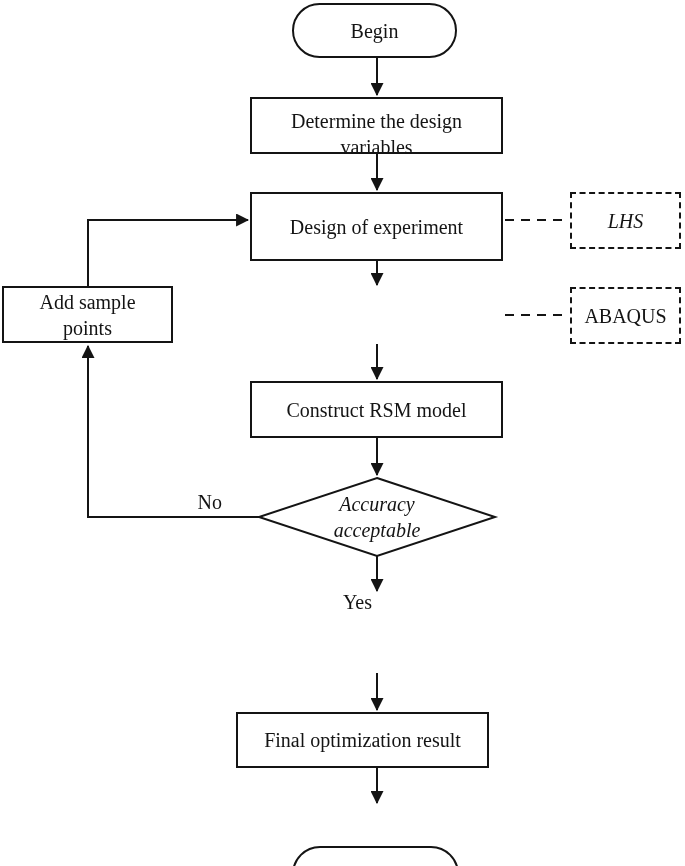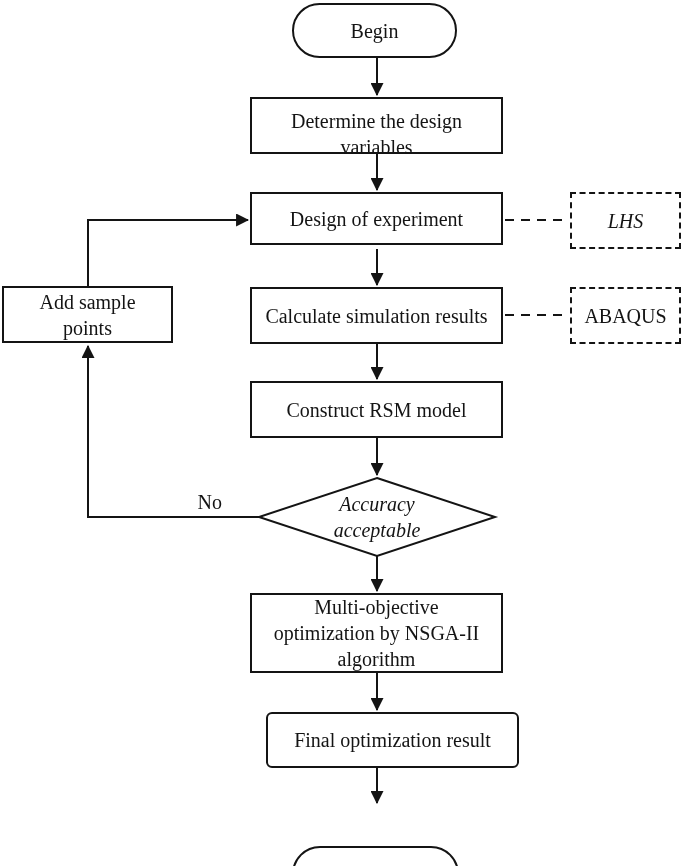--- a/index.html
+++ b/index.html
@@ -92,31 +92,28 @@
   </svg>
 
   <div class="node terminator" style="left:292px; top:3px; width:165px; height:55px;">
     <span class="inner">Begin</span>
   </div>
 
   <div class="node" style="left:250px; top:97px; width:253px; height:57px;">
     <span class="inner w215">Determine the design variables</span>
   </div>
 
-  <div class="node nowrap" style="left:250px; top:192px; width:253px; height:53px;">
+  <div class="node nowrap" style="left:250px; top:192px; width:253px; height:69px;">
     <span class="inner">Design of experiment</span>
   </div>
 
   <div class="node reference nowrap" style="left:570px; top:192px; width:111px; height:57px;font-style:italic;">
     <span class="inner">LHS</span>
   </div>
 
-  <div class="node nowrap" style="left:250px; top:287px; width:253px; height:57px;">
-    <span class="inner">Calculate simulation results</span>
-  </div>
 
   <div class="node reference nowrap" style="left:570px; top:287px; width:111px; height:57px;">
     <span class="inner">ABAQUS</span>
   </div>
 
   <div class="node nowrap" style="left:250px; top:381px; width:253px; height:57px;">
     <span class="inner">Construct RSM model</span>
   </div>
 
   <div class="node" style="left:2px; top:286px; width:171px; height:57px;">
@@ -124,25 +121,22 @@
   </div>
 
   <div class="node plain" style="left:297px; top:479px; width:160px; height:76px;">
     <span class="inner w160">Accuracy acceptable</span>
   </div>
 
   <div class="edge-label" style="left:168px; top:489px; width:54px;">No</div>
 
   <div class="edge-label" style="left:320px; top:553px; width:52px;margin-top:36px;">Yes</div>
 
-  <div class="node" style="left:250px; top:593px; width:253px; height:80px;">
-    <span class="inner w220">Multi-objective optimization by NSGA-II algorithm</span>
-  </div>
 
-  <div class="node nowrap" style="left:266px; top:712px; width:253px; height:56px;border-radius:6px;">
+  <div class="node nowrap" style="left:236px; top:712px; width:253px; height:56px;">
     <span class="inner">Final optimization result</span>
   </div>
 
   <div class="node terminator" style="left:292px; top:805px; width:167px; height:56px;margin-top:41px;">
     <span class="inner">End</span>
   </div>
 
 </div>
 
 </body></html>

